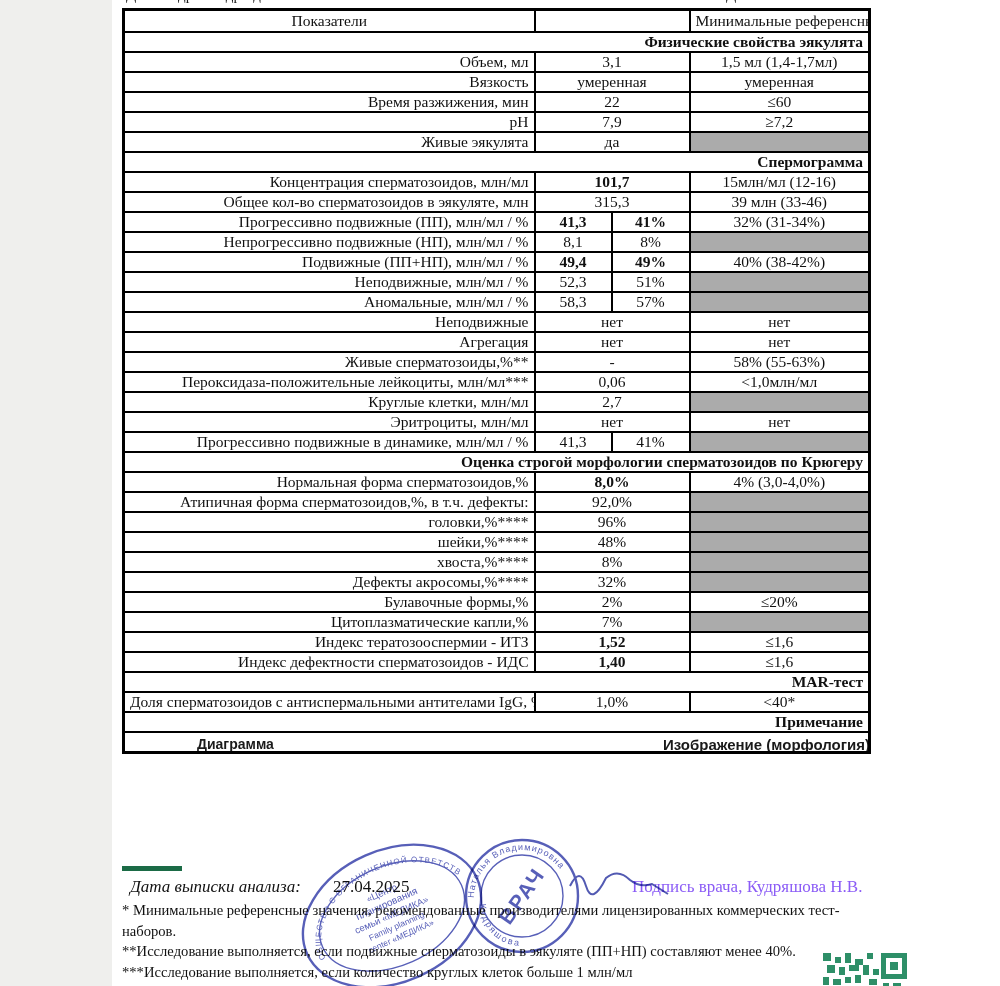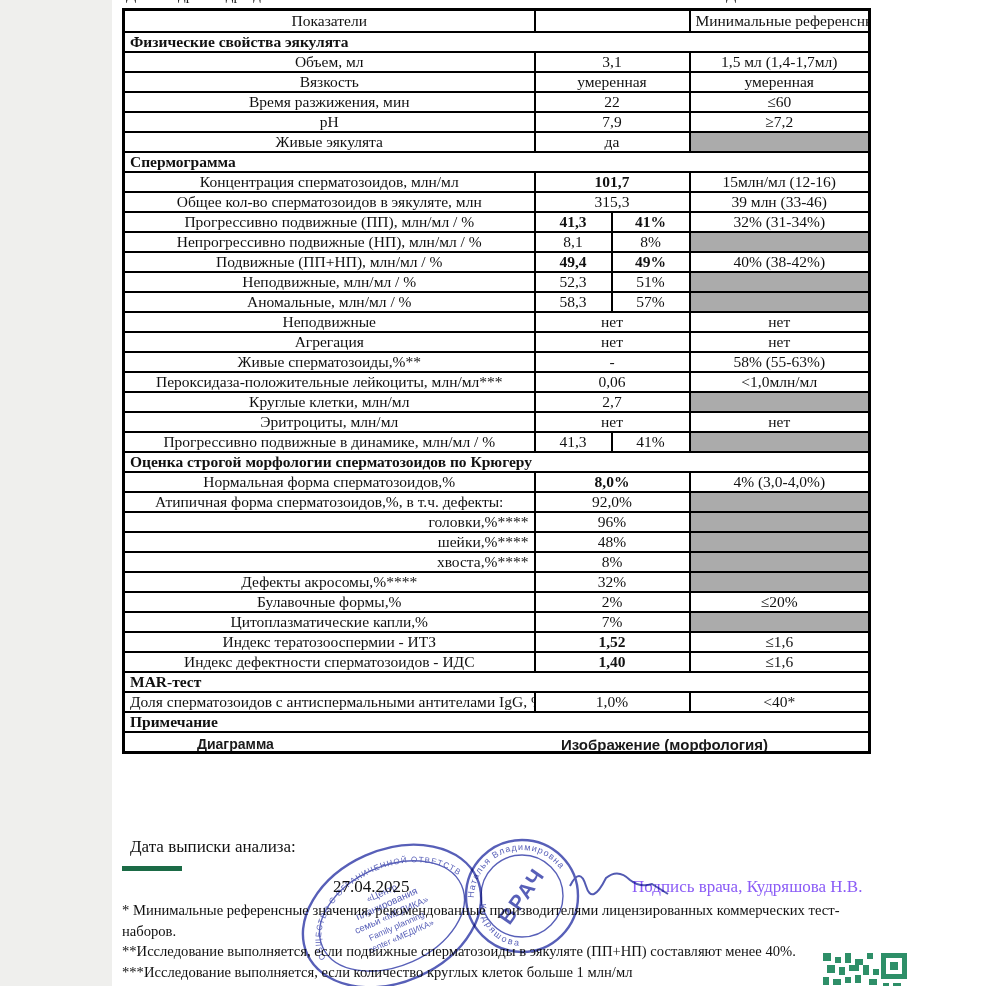--- a/index.html
+++ b/index.html
@@ -7,40 +7,40 @@
   .page{position:absolute;left:112px;top:0;width:932px;height:986px;background:#ffffff;overflow:hidden;}
   
   .topline{position:absolute;top:-13px;left:14px;width:810px;font-size:15px;color:#1a1a1a;white-space:nowrap;}
   .topline .tl-right{position:absolute;left:600px;}
   .topline .tl-rv{position:absolute;left:758px;}
   
   table.rep{position:absolute;left:10px;top:8px;width:746px;border-collapse:collapse;
     border:3px solid #000;table-layout:fixed;}
   table.rep td{border:2px solid #000;height:18px;padding:0 5px;font-size:15.5px;color:#111;
     overflow:hidden;white-space:nowrap;}
-  td.lab{text-align:center;}
+  td.lab{text-align:right;}
   td.val{text-align:center;font-size:16px;}
   td.ref{text-align:center;font-size:15.5px;}
   td.gr{background:#ababab;}
-  td.sec{text-align:left;font-weight:bold;font-size:16.5px;height:16px;}
+  td.sec{text-align:right;font-weight:bold;font-size:16.5px;height:16px;}
   td.b{font-weight:bold;}
   td.rlab{text-align:right;padding-right:10px;}
   td.smlab{font-size:14px;}
   thead td{border:2px solid #000;}
   td.h-ind{text-align:center;font-size:16px;height:34px;}
   td.h-ref{text-align:center;font-size:12px;line-height:1.3;white-space:normal;padding:1px 4px;}
   
   td.noteCell{height:108px;padding:0;position:relative;white-space:normal;}
   .diagTitle{position:absolute;left:72px;top:3px;font-family:"Liberation Sans",sans-serif;
     font-weight:bold;font-size:14px;color:#1a1a1a;}
-  .morphTitle{position:absolute;left:436px;top:3px;width:290px;text-align:left;
+  .morphTitle{position:absolute;left:455px;top:3px;width:290px;text-align:right;
     font-family:"Liberation Sans",sans-serif;font-weight:bold;font-size:15px;color:#1a1a1a;}
   
   .greenbar{position:absolute;left:10px;top:866px;width:60px;height:5px;background:#1b6b46;}
-  .dateline{position:absolute;left:18px;top:837px;font-size:17px;color:#111;}
+  .dateline{position:absolute;left:18px;top:877px;font-size:17px;color:#111;font-style:italic;}
   .dateval{position:absolute;left:221px;top:877px;font-size:17px;color:#111;}
   .signline{position:absolute;left:520px;top:877px;font-size:17px;color:#8b5cf6;}
   .footnotes{position:absolute;left:10px;top:900px;width:768px;font-size:14.6px;line-height:20.5px;color:#111;}
   
   .stamp{position:absolute;mix-blend-mode:multiply;opacity:0.88;}
   .qr{position:absolute;left:711px;top:953px;}
 </style>
 </head>
 <body>
 

